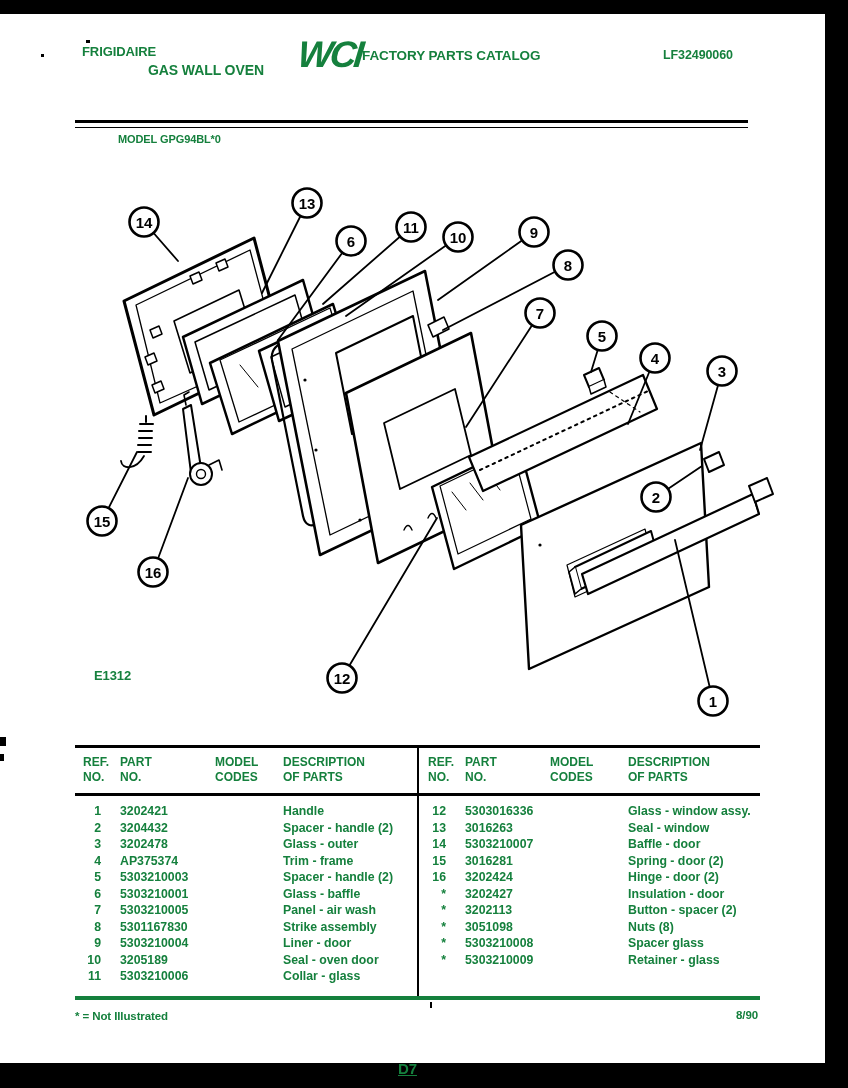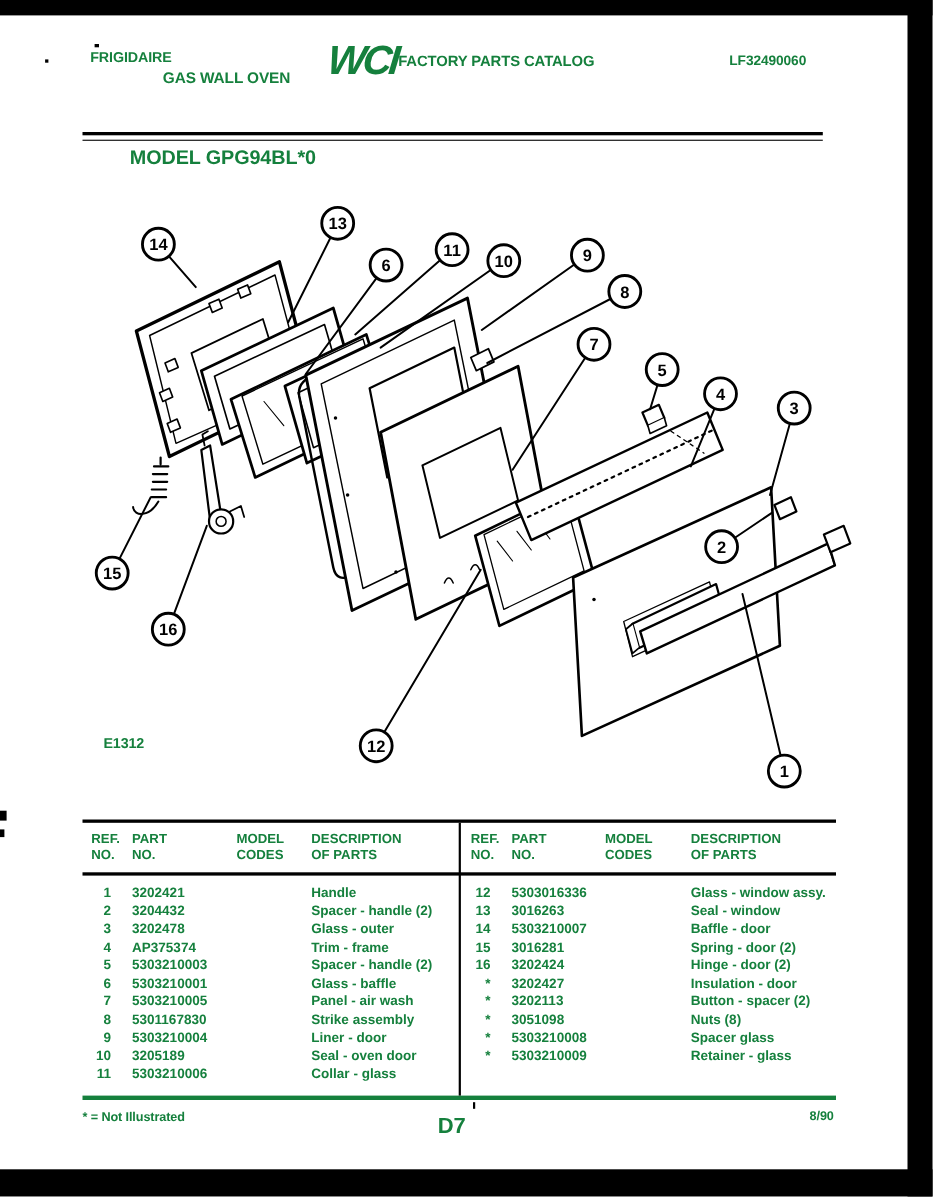--- a/index.html
+++ b/index.html
@@ -11,40 +11,40 @@
   .bar.bottom{left:0;top:1063px;width:848px;height:25px;}
   .speck{position:absolute;background:#000;}
   .t{position:absolute;white-space:pre;font-weight:700;letter-spacing:-0.1px;}
   .brand1{left:82px;top:44px;font-size:13px;}
   .brand2{left:100px;top:62px;font-size:14px;margin-left:48px;}
   .wci{left:298px;top:34px;font-size:37px;font-style:italic;font-weight:900;letter-spacing:-3px;transform:skewX(-6deg);}
   .cattitle{left:362px;top:48px;font-size:13.5px;}
   .docnum{left:663px;top:48px;font-size:12.5px;}
   .hrule{position:absolute;left:75px;top:120px;width:673px;height:4px;
          border-top:3.5px solid #000;border-bottom:1.5px solid #000;}
-  .model{left:75px;top:133px;font-size:18px;padding-left:43px;}
+  .model{left:75px;top:133px;font-size:11px;padding-left:43px;}
   .ecode{left:94px;top:668px;font-size:13px;}
   svg.diagram{position:absolute;left:0;top:0;width:848px;height:1088px;pointer-events:none;}
 
   
   .ptable{position:absolute;left:75px;top:745px;width:685px;height:248px;
           border-top:3px solid #000;border-bottom:4px solid #15803d;}
   .pt-divider{position:absolute;left:342px;top:0;bottom:0;width:2px;background:#000;}
   .pt-headline{position:absolute;left:0;top:45px;width:685px;height:3px;background:#000;}
   .pt-h{position:absolute;top:7px;font-size:12px;font-weight:700;line-height:15px;white-space:pre;}
   .rows{position:absolute;left:0;width:342px;top:55px;}
   .rows.rr{left:344px;width:339px;}
   .row{display:flex;align-items:flex-start;font-size:12.3px;font-weight:700;line-height:16.5px;}
   .c-ref{flex:0 0 26px;text-align:right;}
   .rr .c-ref{flex:0 0 27px;}
   .c-part{flex:0 0 163px;margin-left:19px;}
   .c-desc{flex:1;padding-right:0;}
   
   .fnote{left:75px;top:1010px;font-size:11.5px;}
-  .pageno{left:398px;top:1013px;font-size:20px;}
+  .pageno{left:398px;top:1060px;font-size:15px;text-decoration:underline;}
   .datecode{left:720px;top:1009px;width:38px;text-align:right;font-size:11.5px;}
 </style>
 </head>
 <body>
 
 <div class="page">
 
   <div class="bar top"></div>
   <div class="bar right"></div>
   <div class="bar bottom"></div>

